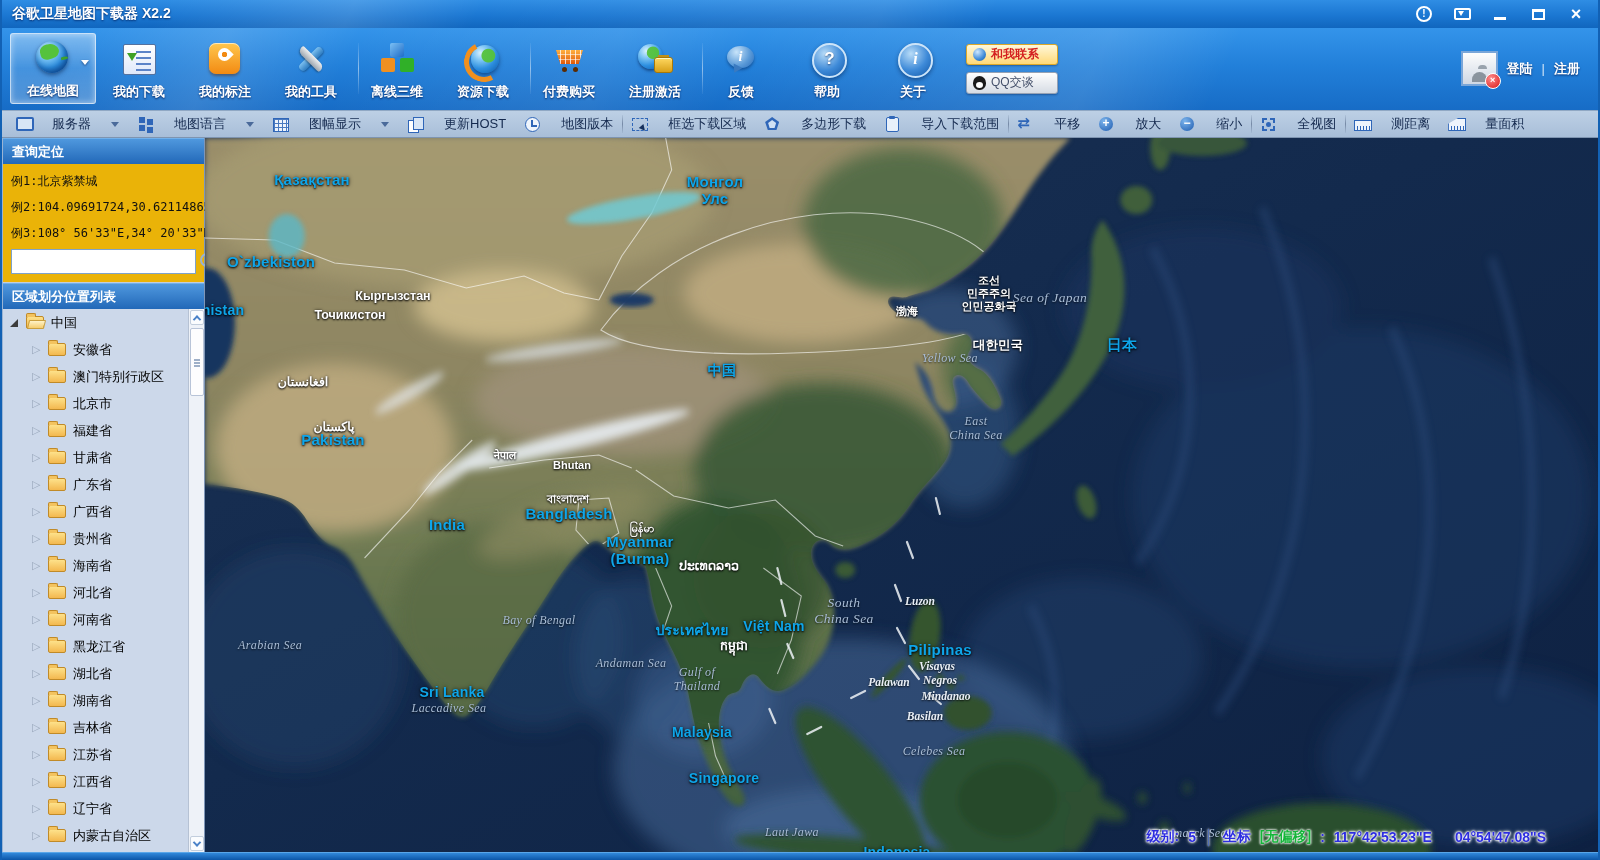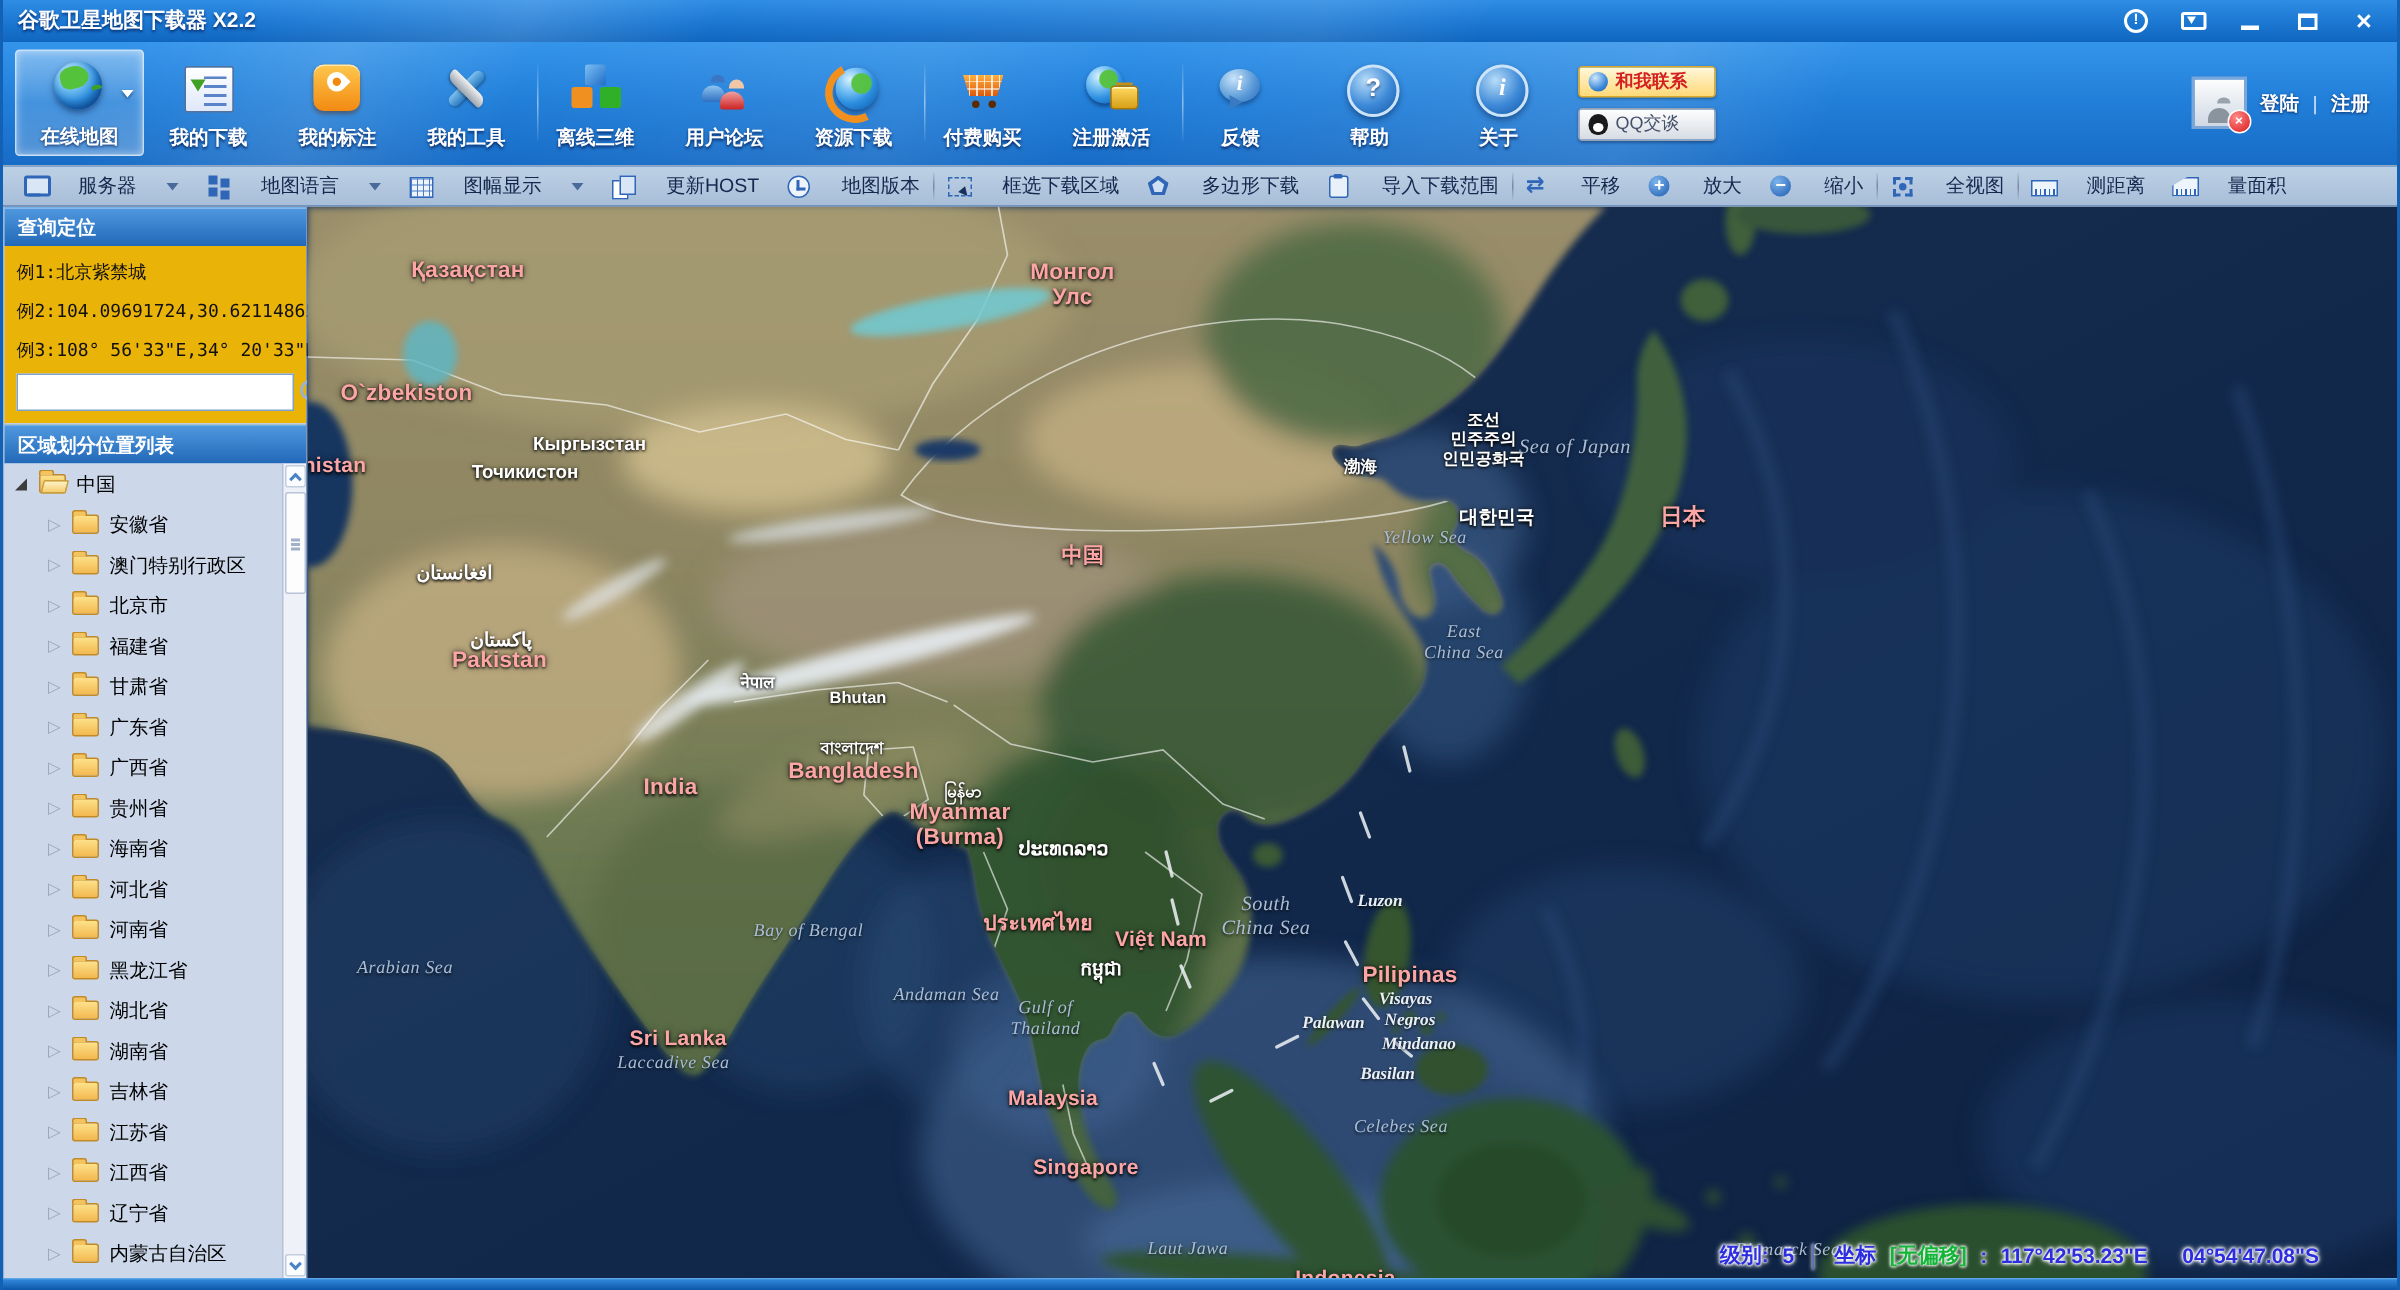--- a/index.html
+++ b/index.html
@@ -184,21 +184,21 @@
   .chev.up{transform:rotate(45deg) translate(1px,1px)}
   .chev.down{transform:rotate(225deg) translate(1px,1px)}
   .scroll-thumb{width:14px;height:68px;margin-top:2px;background:#fdfdfe;border:1px solid #b8c4d8;border-radius:2px;position:relative;cursor:pointer}
   .scroll-thumb::after{content:"";position:absolute;left:3px;right:3px;top:30px;height:1.5px;background:#9fb0c8;box-shadow:0 3px 0 #9fb0c8,0 6px 0 #9fb0c8}
   .scroll-space{flex:1}
 
   
   .map{flex:1;position:relative;overflow:hidden;background:#11264a;cursor:crosshair}
   .map svg{position:absolute;inset:0;width:100%;height:100%}
   .map-label{position:absolute;transform:translate(-50%,-50%);white-space:pre-line;text-align:center;pointer-events:none}
-  .country{font:bold 14px/1.15 "Liberation Sans",sans-serif;color:#fca5a5;text-shadow:0 1px 2px rgba(0,0,0,.95),0 0 4px rgba(0,0,0,.7);letter-spacing:.2px}
+  .country{font:bold 14px/1.15 "Liberation Sans",sans-serif;color:#0ea5e9;text-shadow:0 1px 2px rgba(0,0,0,.95),0 0 4px rgba(0,0,0,.7);letter-spacing:.2px}
   .country.lg{font-size:15px}
   .country-sm{font:bold 12.5px/1.15 "Liberation Sans",sans-serif;color:#fff;text-shadow:0 1px 2px rgba(0,0,0,.95),0 0 3px rgba(0,0,0,.7)}
   .country-xs{font:bold 11px/1.2 "Liberation Sans",sans-serif;color:#fff;text-shadow:0 1px 2px rgba(0,0,0,.95),0 0 3px rgba(0,0,0,.7)}
   .sea{font:italic 12px/1.2 "Liberation Serif",serif;color:#a9bdd6;text-shadow:0 1px 2px rgba(0,0,0,.7);letter-spacing:.4px}
   .sea.lg{font-size:13.5px}
   .region{font:italic bold 11.5px/1.2 "Liberation Serif",serif;color:#e9eff6;text-shadow:0 1px 2px rgba(0,0,0,.85)}
 
   .status-overlay{position:absolute;right:52px;bottom:6px;display:flex;align-items:center;gap:9px;
     font:bold 14px "Liberation Sans",sans-serif;pointer-events:none}
   .st-blue{color:#2d2de0;text-shadow:0 0 2px #fff,0 0 2px #fff,0 0 3px #fff,0 0 4px #fff}
@@ -249,25 +249,20 @@
       </div>
       <div class="tb-item sep-after">
         <span class="tbi ic-tools ic2-tools"></span>
 
         <span class="tb-label">我的工具</span>
       </div>
       <div class="tb-item">
         <span class="tbi ic-cubes ic2-cubes"></span>
 
         <span class="tb-label">离线三维</span>
-      </div>
-      <div class="tb-item">
-        <span class="tbi ic-users ic2-users"></span>
-
-        <span class="tb-label">用户论坛</span>
       </div>
       <div class="tb-item sep-after">
         <span class="tbi ic-resource ic2-resource"></span>
 
         <span class="tb-label">资源下载</span>
       </div>
       <div class="tb-item">
         <span class="tbi ic-cart ic2-cart"></span>
 
         <span class="tb-label">付费购买</span>
@@ -684,21 +679,21 @@
           <div class="map-label country-sm" style="left: 793px; top: 207px;">대한민국</div>
           <div class="map-label sea" style="left: 745px; top: 220px;">Yellow Sea</div>
           <div class="map-label country lg" style="left: 917px; top: 207px;">日本</div>
           <div class="map-label country-xs" style="left: 702px; top: 174px;">渤海</div>
           <div class="map-label sea" style="left: 771px; top: 290px;">East
 China Sea</div>
           <div class="map-label country-xs" style="left: 437px; top: 391px;">မြန်မာ</div>
           <div class="map-label country lg" style="left: 435px; top: 412px;">Myanmar
 (Burma)</div>
           <div class="map-label country-sm" style="left: 504px; top: 428px;">ປະເທດລາວ</div>
-          <div class="map-label country" style="left: 487px; top: 477px;">ประเทศไทย</div>
+          <div class="map-label country" style="left: 487px; top: 492px;">ประเทศไทย</div>
           <div class="map-label country" style="left: 569px; top: 488px;">Việt Nam</div>
           <div class="map-label country-sm" style="left: 529px; top: 508px;">កម្ពុជា</div>
           <div class="map-label sea lg" style="left: 639px; top: 473px;">South
 China Sea</div>
           <div class="map-label region" style="left: 715px; top: 464px;">Luzon</div>
           <div class="map-label country lg" style="left: 735px; top: 512px;">Pilipinas</div>
           <div class="map-label region" style="left: 732px; top: 529px;">Visayas</div>
           <div class="map-label region" style="left: 684px; top: 545px;">Palawan</div>
           <div class="map-label region" style="left: 735px; top: 543px;">Negros</div>
           <div class="map-label region" style="left: 741px; top: 559px;">Mindanao</div>

